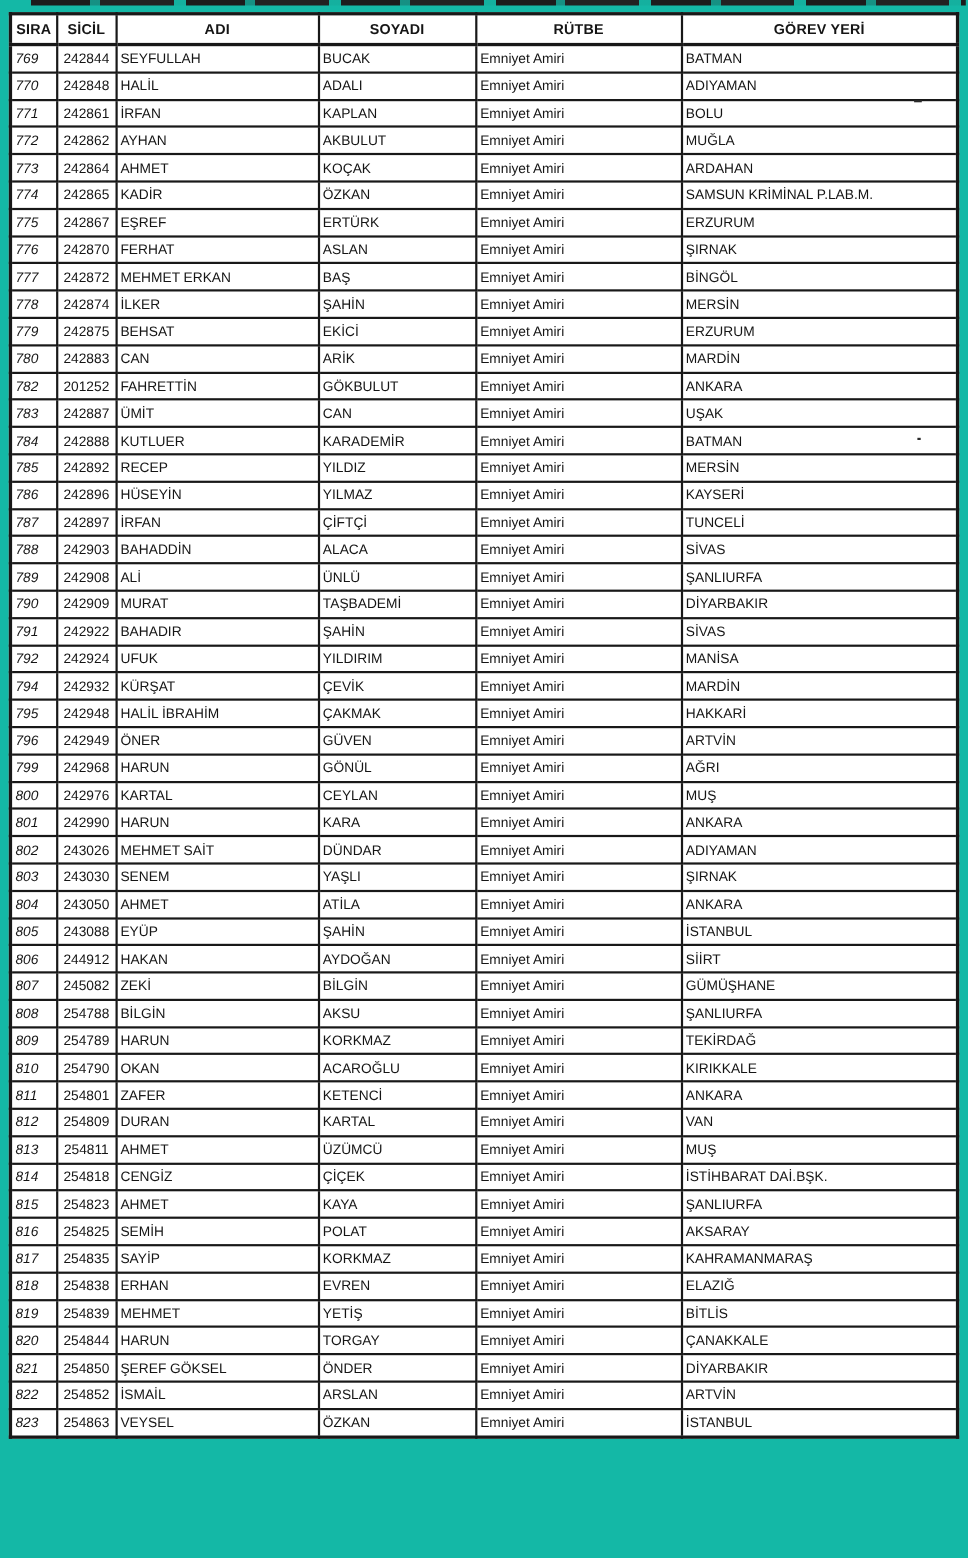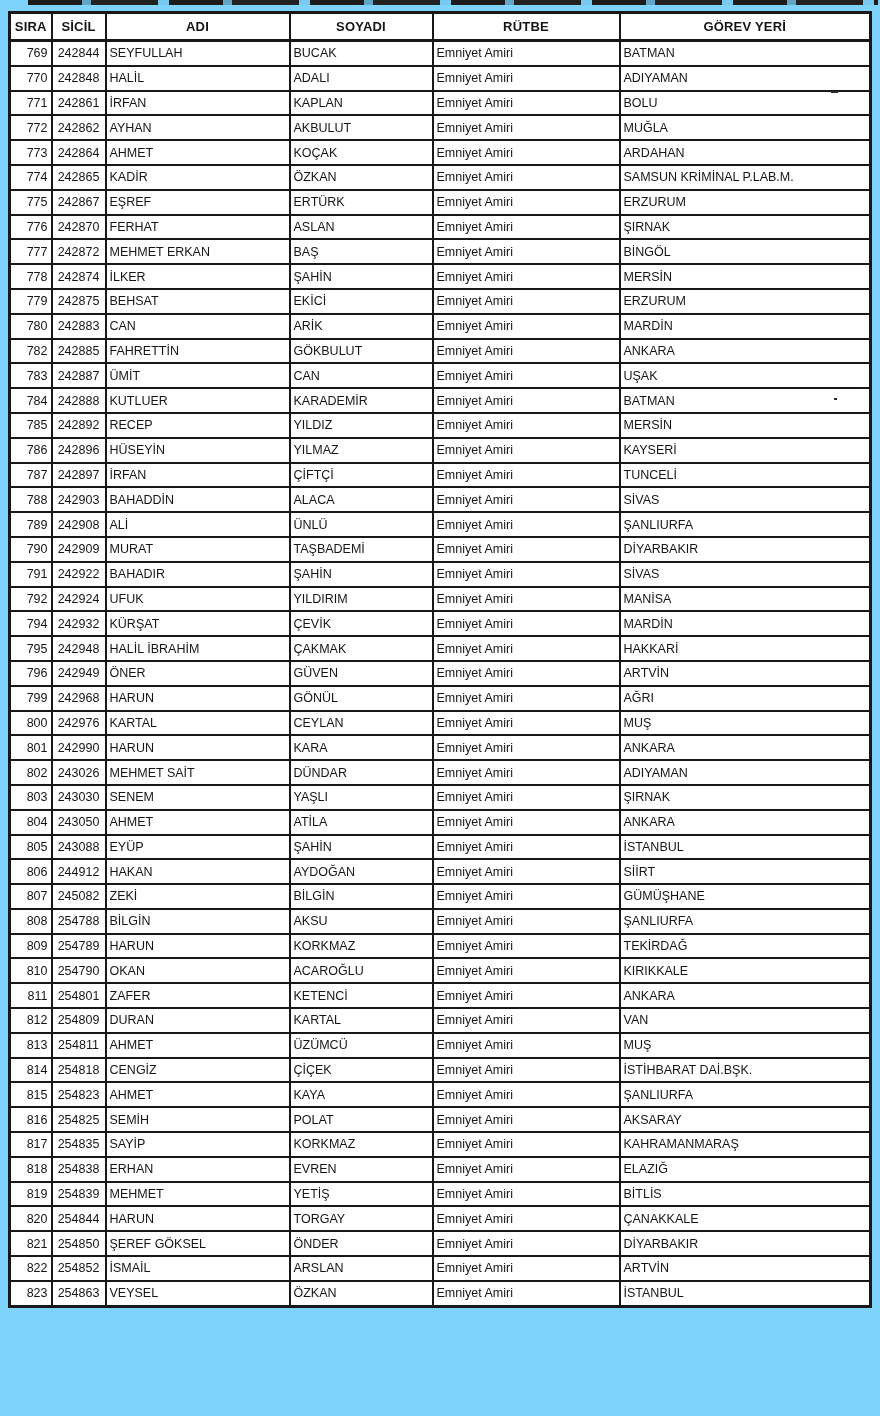--- a/index.html
+++ b/index.html
@@ -9,21 +9,21 @@
     width: 880px;
     height: 1416px;
     overflow: hidden;
     font-family: "Liberation Sans", "DejaVu Sans", sans-serif;
     color: #151515;
   }
   .page {
     position: relative;
     width: 880px;
     height: 1416px;
-    background: #7dd3fc;
+    background: #14b8a6;
   }
   
   .scan-strip {
     position: absolute;
     left: 28px;
     top: 0;
     width: 850px;
     height: 5px;
     background: repeating-linear-gradient(
       90deg,
@@ -59,21 +59,21 @@
     border-bottom-width: 3px;
   }
   table.personnel td {
     height: 22.8px;
     font-size: 12.5px;
     vertical-align: middle;
     padding: 0 3px;
     white-space: nowrap;
     overflow: hidden;
   }
-  td.c0 { text-align: right; }                 
+  td.c0 { text-align: left; font-style: italic; }                 
   td.c1 { text-align: center; }                 
   td.c2 { text-align: left; padding-left: 4px; }
   td.c3 { text-align: left; padding-left: 4px; }
   td.c4 { text-align: left; padding-left: 6px; }
   td.c5 { text-align: left; padding-left: 5px; }
 
   
   .stray {
     position: absolute;
     background: #2a2a2a;
@@ -199,21 +199,21 @@
         <tr>
           <td class="c0">780</td>
           <td class="c1">242883</td>
           <td class="c2">CAN</td>
           <td class="c3">ARİK</td>
           <td class="c4">Emniyet Amiri</td>
           <td class="c5">MARDİN</td>
         </tr>
         <tr>
           <td class="c0">782</td>
-          <td class="c1">242885</td>
+          <td class="c1">201252</td>
           <td class="c2">FAHRETTİN</td>
           <td class="c3">GÖKBULUT</td>
           <td class="c4">Emniyet Amiri</td>
           <td class="c5">ANKARA</td>
         </tr>
         <tr>
           <td class="c0">783</td>
           <td class="c1">242887</td>
           <td class="c2">ÜMİT</td>
           <td class="c3">CAN</td>

